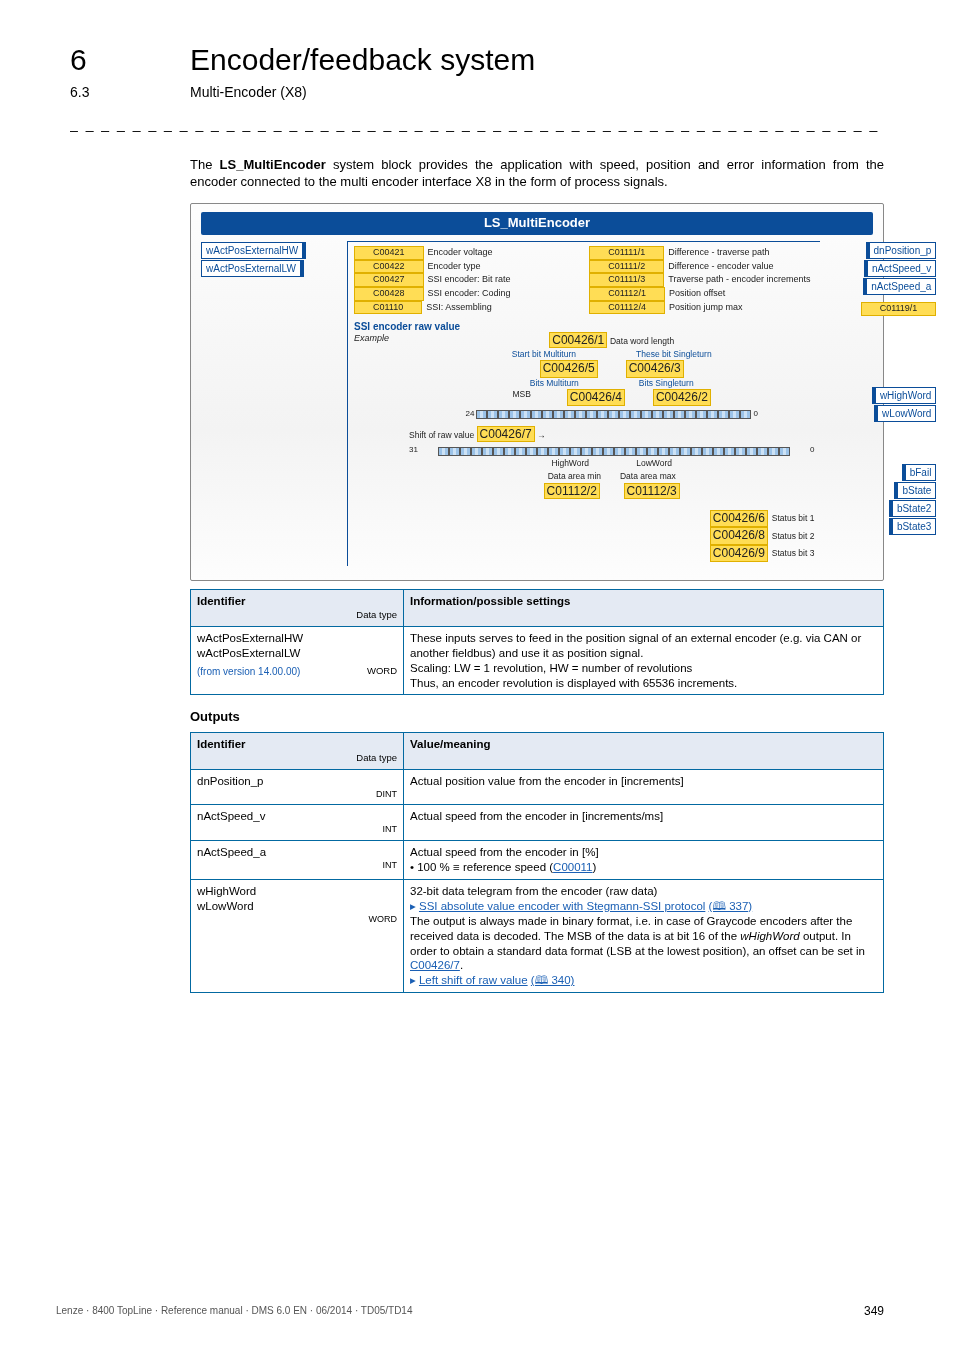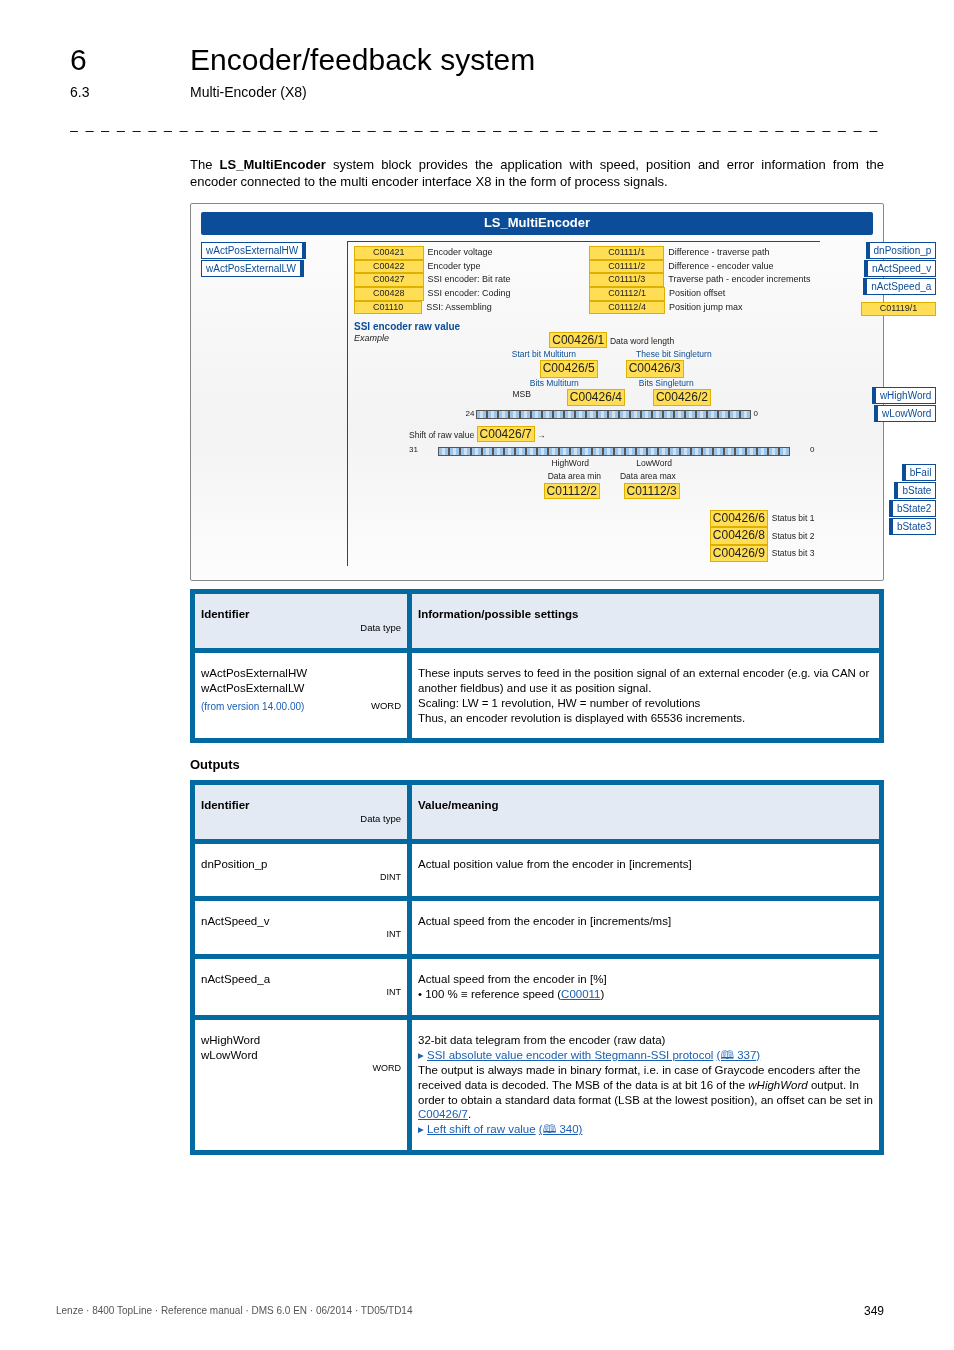--- a/index.html
+++ b/index.html
@@ -181,22 +181,22 @@
     font-size: 13px;
     margin: 14px 0 6px 0;
   }
   table.io {
     width: 100%;
     border-collapse: collapse;
     font-size: 11.5px;
     margin-bottom: 10px;
   }
   table.io th, table.io td {
-    border: 5px solid #0369a1;
-    padding: 13px 6px;
+    border: 1px solid #0369a1;
+    padding: 4px 6px;
     text-align: left;
     vertical-align: top;
   }
   table.io thead th {
     background: #e4eaf3;
     font-weight: bold;
   }
   .ident-col { width: 200px; }
   .dtype { display:block; text-align:right; font-size:9px; font-weight:400; color:#000;}
   .dtype-hdr { display:block; text-align:right; font-size:9.5px; font-weight:400;}

